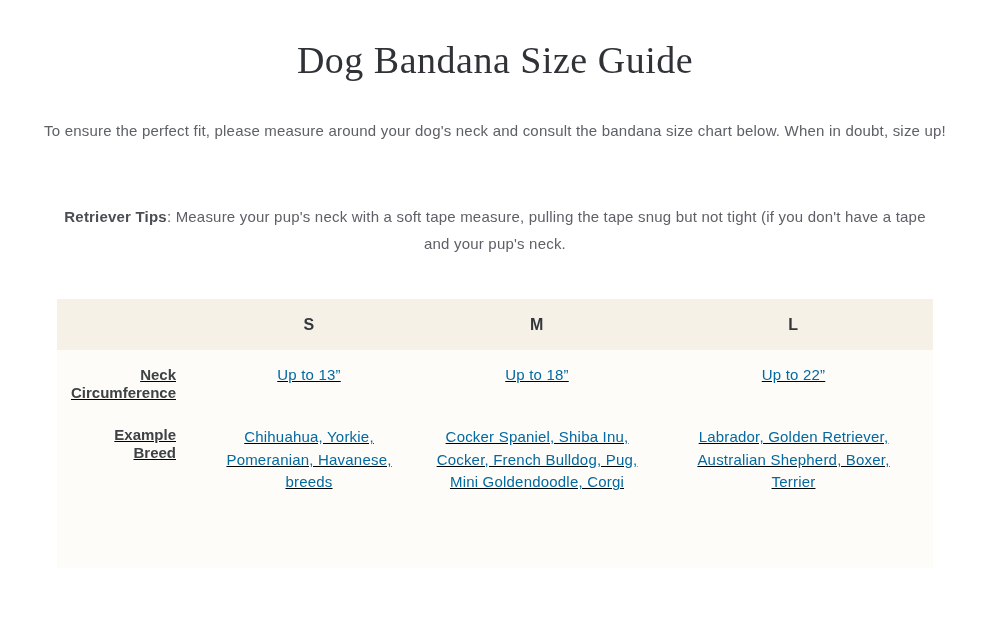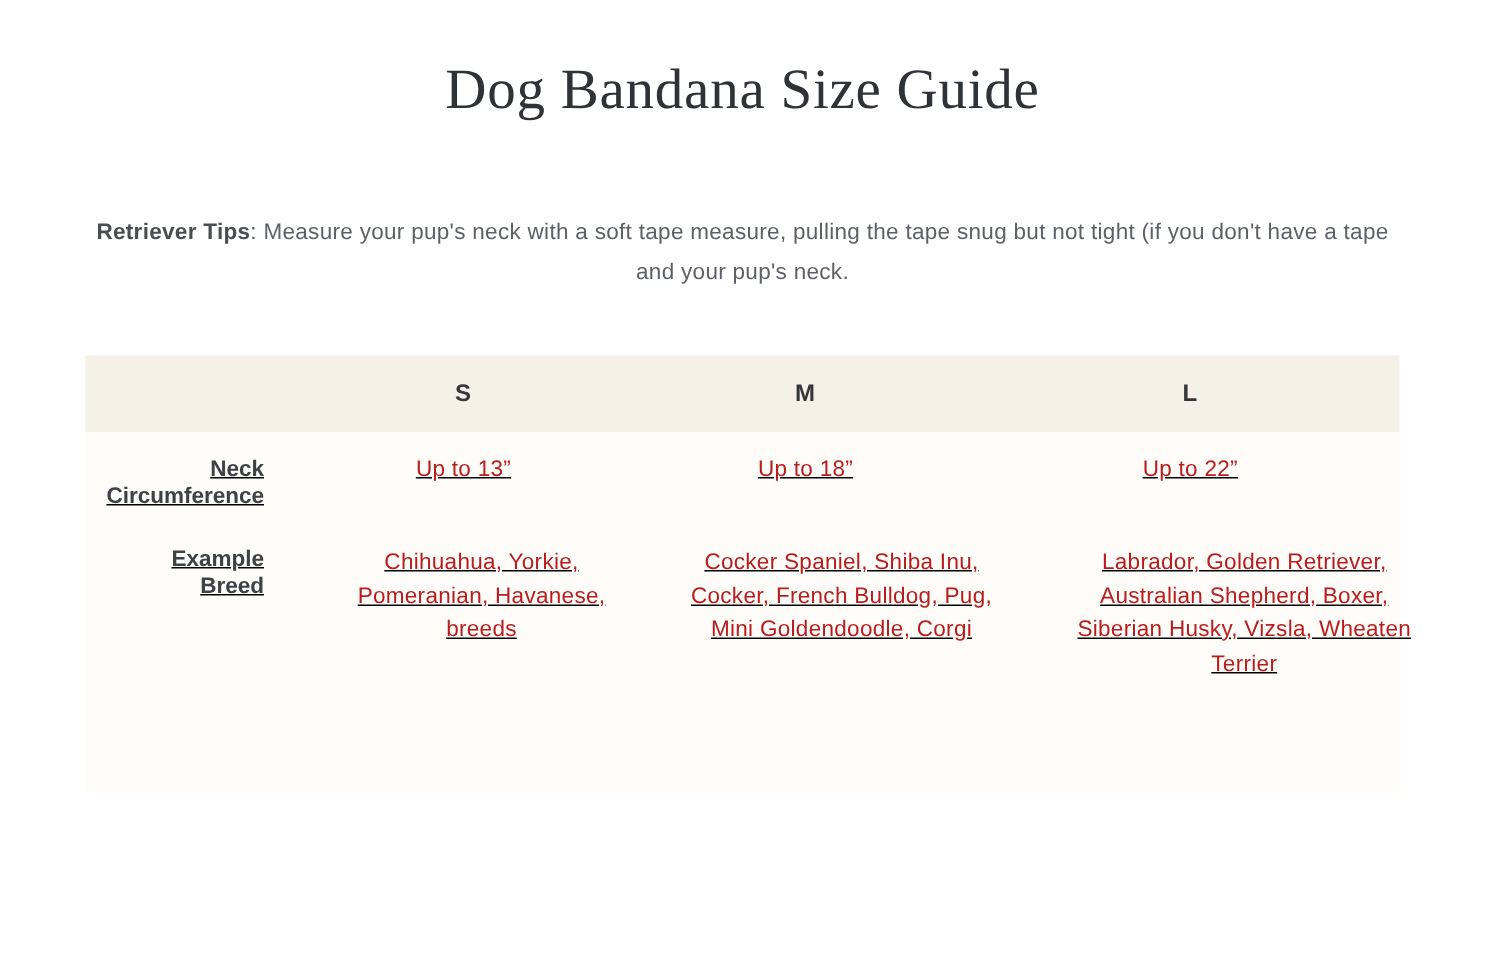--- a/index.html
+++ b/index.html
@@ -68,48 +68,49 @@
   .t-body {
     padding-bottom: 74px;
     text-decoration: underline;
   }
   .t-row {
     display: grid;
     grid-template-columns: 141px 222px 234px 279px;
     align-items: start;
   }
   .t-row-neck { padding-top: 16px; }
-  .t-row-breed { margin-top: 24px; gap: 12px; }
+  .t-row-breed { margin-top: 24px; }
   .row-label {
     text-align: right;
     padding-right: 22px;
     font-weight: 700;
     font-size: 15px;
     line-height: 18px;
     color: #3e4247;
   }
   .data-cell {
     text-align: center;
     font-size: 15px;
     letter-spacing: 0.2px;
     line-height: 18px;
-    color: #b91c1c;
+    color: #0369a1;
     white-space: nowrap;
   }
   .breed-cell {
     line-height: 22.5px;
   }
 </style>
 </head>
 <body>
 
 <div class="page">
 
   <h1 class="page-title">Dog Bandana Size Guide</h1>
 
+  <p class="intro">To ensure the perfect fit, please measure around your dog's neck and consult the bandana size chart below. When in doubt, size up!</p>
 
   <p class="tips">
     <span class="tips-line"><strong class="tips-bold">Retriever Tips</strong><span>: Measure your pup's neck with a soft tape measure, pulling the tape snug but not tight (if you don't have a tape</span></span>
     <span class="tips-line">and your pup's neck.</span>
   </p>
 
   <div class="size-table">
 
     <div class="t-head" style="background: rgb(246, 241, 231);">
       <div class="size-cell"></div>
@@ -141,21 +142,20 @@
             <div>breeds</div>
           </div>
         <div class="data-cell breed-cell">
             <div>Cocker Spaniel, Shiba Inu,</div>
             <div>Cocker, French Bulldog, Pug,</div>
             <div>Mini Goldendoodle, Corgi</div>
           </div>
         <div class="data-cell breed-cell">
             <div>Labrador, Golden Retriever,</div>
             <div>Australian Shepherd, Boxer,</div>
-            <div>Siberian Husky, Vizsla, Wheaten</div>
             <div>Terrier</div>
           </div>
       </div>
 
     </div>
   </div>
 
 </div>
 
 </body></html>

